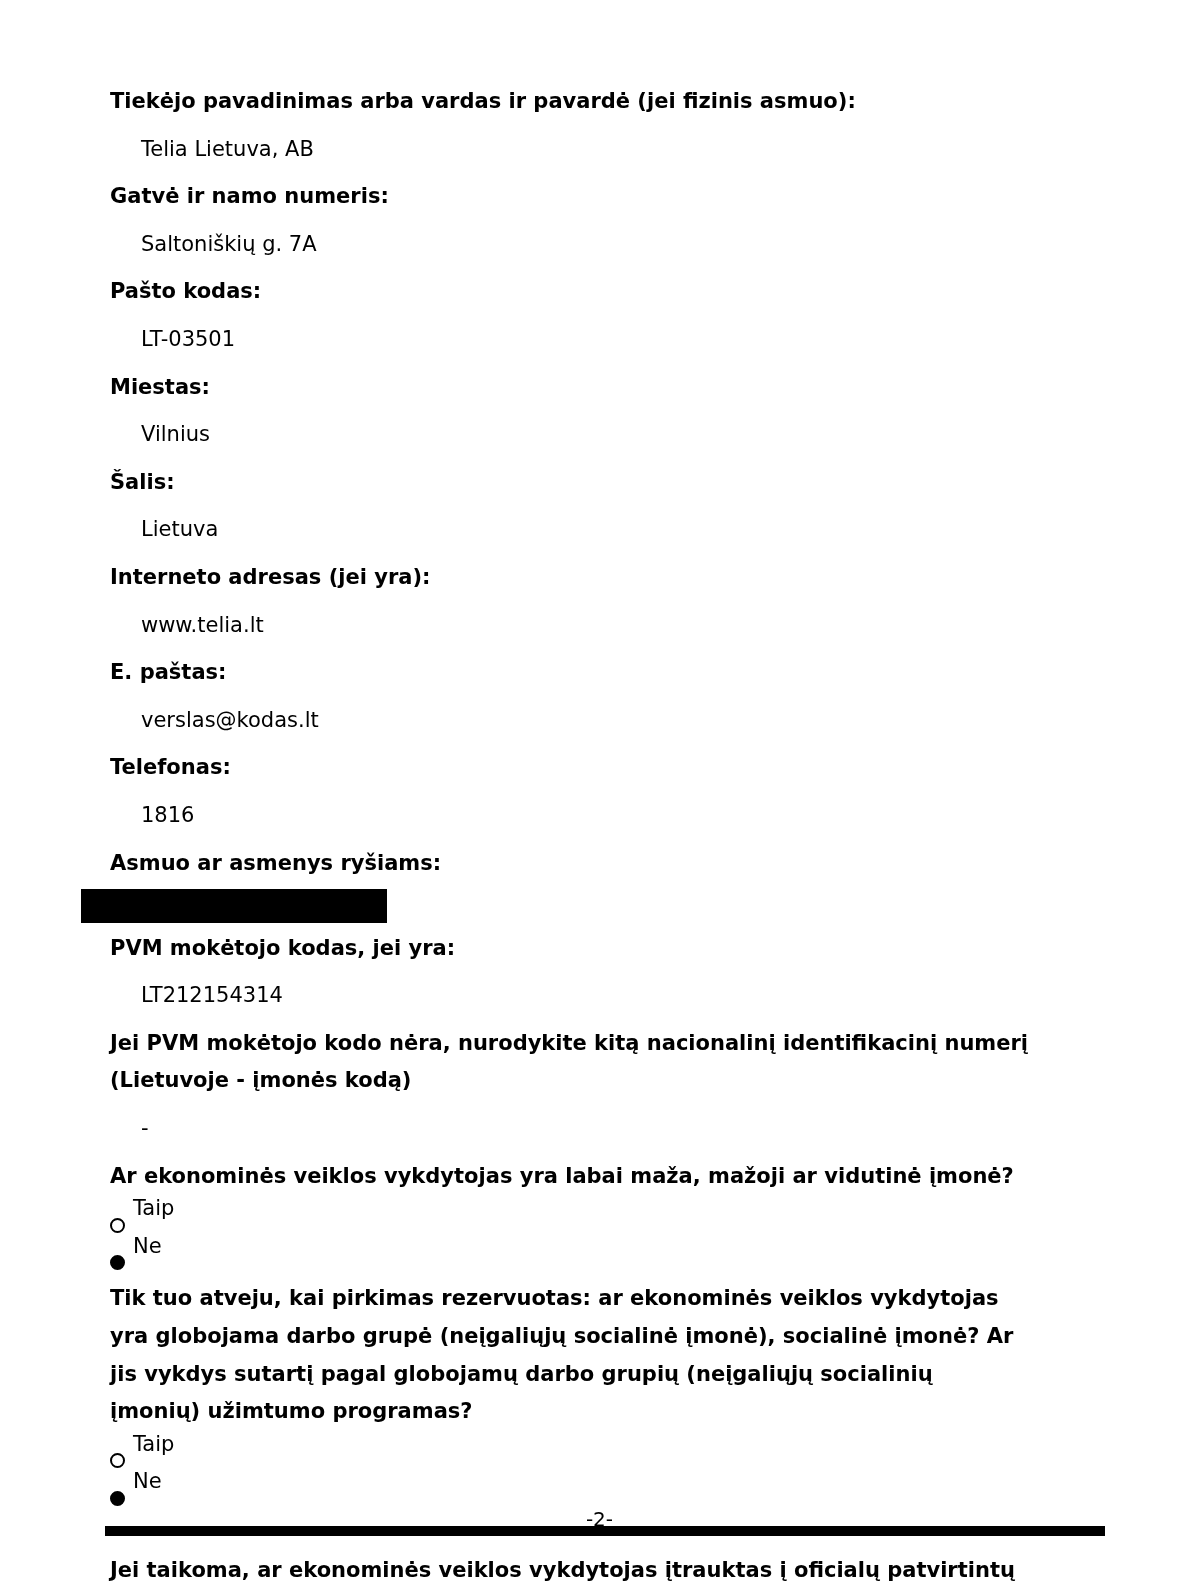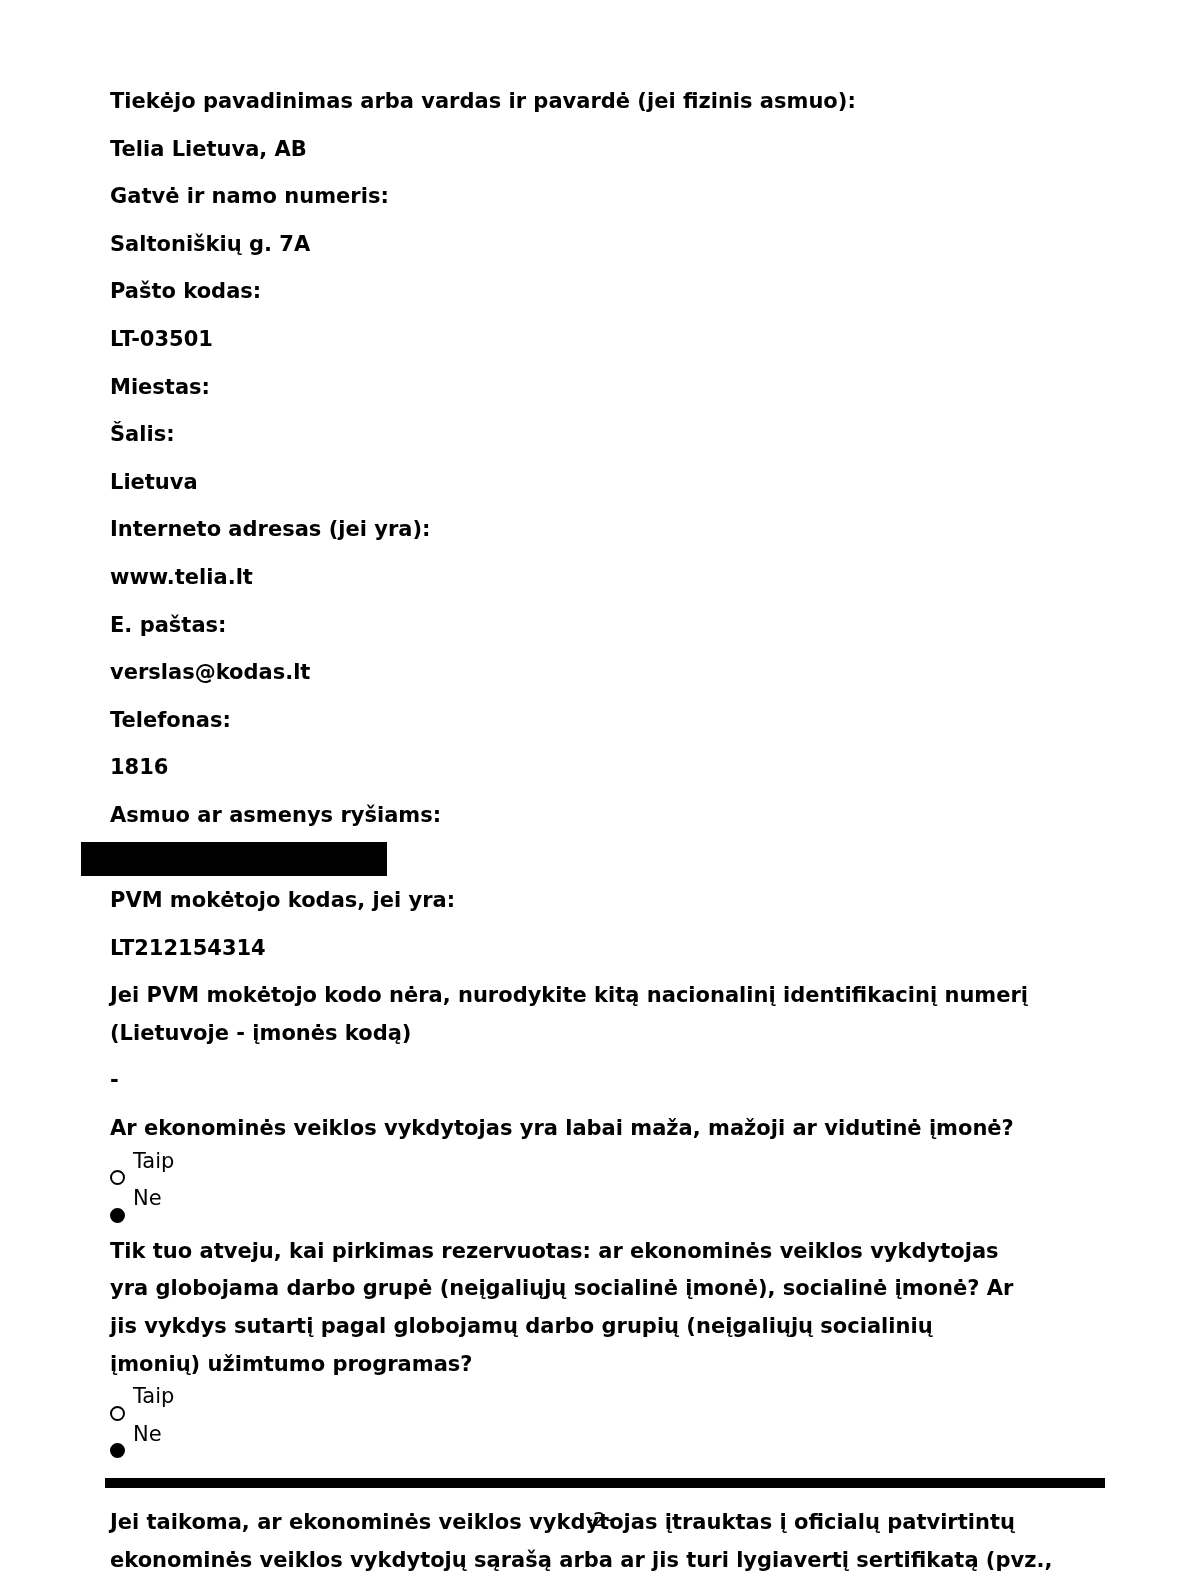--- a/index.html
+++ b/index.html
@@ -22,21 +22,21 @@
     left: 95px;
     top: 68px;
     width: 1000px;
   }
   .line {
     font-size: 21px;
     line-height: 37.6px;
     text-align: left;
   }
   .label { font-weight: bold; }
-  .value { font-weight: bold; }
+  .value { font-weight: normal; margin-left: 31px; }
   .qlabel { max-width: 928px; }
   .redacted {
     width: 306px;
     height: 34px;
     background: #000000;
     margin: 2px 0 1.6px -24px;
   }
   .radio-row {
     display: flex;
     align-items: flex-end;
@@ -77,20 +77,21 @@
     <div class="line label">Tiekėjo pavadinimas arba vardas ir pavardė (jei fizinis asmuo):</div>
     <div class="line value">Telia Lietuva, AB</div>
 
     <div class="line label">Gatvė ir namo numeris:</div>
     <div class="line value">Saltoniškių g. 7A</div>
 
     <div class="line label">Pašto kodas:</div>
     <div class="line value">LT-03501</div>
 
     <div class="line label">Miestas:</div>
+    <div class="line value">Vilnius</div>
 
     <div class="line label">Šalis:</div>
     <div class="line value">Lietuva</div>
 
     <div class="line label">Interneto adresas (jei yra):</div>
     <div class="line value">www.telia.lt</div>
 
     <div class="line label">E. paštas:</div>
     <div class="line value">verslas@kodas.lt</div>
 

